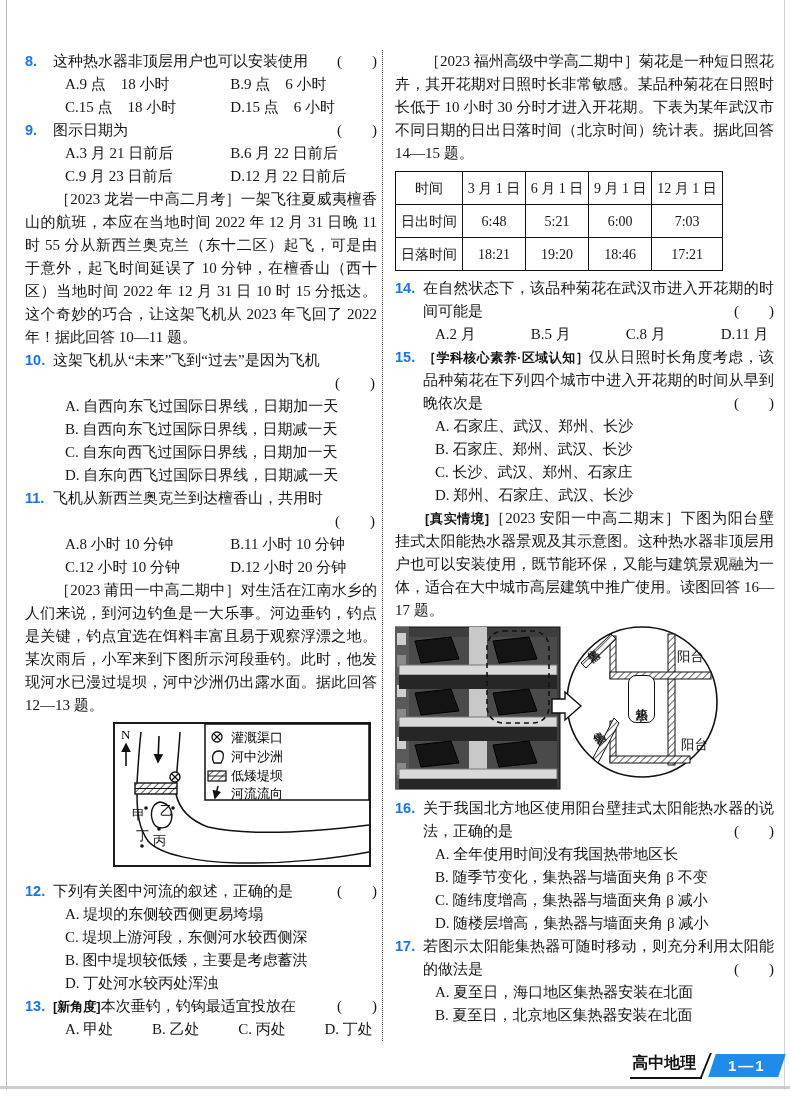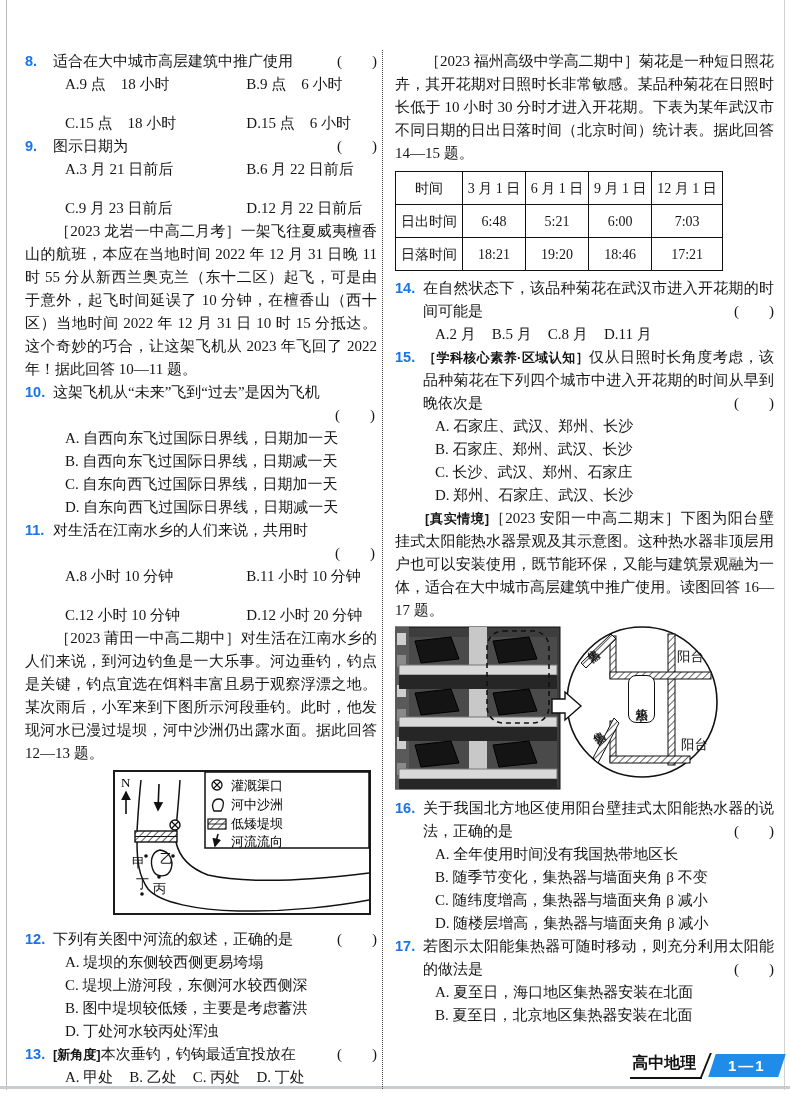--- a/index.html
+++ b/index.html
@@ -14,24 +14,24 @@
   .col-right{flex:1;padding-left:9px;}
   .divider{width:0;border-left:1px dotted #4a4a4a;margin-left:5px;margin-right:3px;}
   p.para{margin:0;text-indent:2em;text-align:justify;}
   .q{position:relative;padding-left:28px;}
   .qnum{position:absolute;left:0;top:0;width:26px;color:#1a73e8;font-weight:bold;
         font-family:"Liberation Sans","DejaVu Sans",sans-serif;font-size:14.5px;}
   .stem{text-align:justify;}
   .paren{float:right;}
   .paren-block{display:block;float:none;text-align:right;margin-right:2px;}
   .tag{font-weight:bold;font-family:"Liberation Sans","DejaVu Sans",sans-serif;font-size:13px;}
-  .opts{padding-left:12px;gap:16px;}
+  .opts{padding-left:12px;}
   .opts2{display:grid;grid-template-columns:53% 47%;}
   .opts1 span{display:block;}
-  .opts4{display:flex;width:95%;}
+  .opts4{display:flex;justify-content:space-between;width:95%;}
   table.sun{border-collapse:collapse;margin:6px 0 6px 0;width:328px;font-size:14px;}
   table.sun td{border:1.5px solid #111;text-align:center;height:32px;padding:0 2px;}
   .figure{position:relative;}
   .map-fig{margin:5px 0 6px 88px;}
   .solar-fig{margin:3px 0 4px 0;width:368px;height:168px;}
   .overlay-label{position:absolute;font-size:13.5px;color:#111;padding-left:44px;}
   .tank-box{position:absolute;left:233px;top:50px;width:25px;height:46px;border:1.5px solid #111;
             border-radius:8px;background:#fff;display:flex;align-items:center;justify-content:center;
             writing-mode:vertical-rl;text-orientation:upright;font-size:12.5px;line-height:1;}
   .collector-label{position:absolute;writing-mode:vertical-rl;text-orientation:upright;
@@ -53,21 +53,21 @@
   <div class="edge-left"></div>
   <div class="edge-right"></div>
   <div class="edge-bottom"></div>
 
   <div class="content">
 
     <div class="col col-left">
 
       <div class="q">
         <span class="qnum">8.</span>
-        <div class="stem"><span class="paren">(　　)</span><span>适合在大中城市高层建筑中推广使用</span></div>
+        <div class="stem"><span class="paren">(　　)</span><span>这种热水器非顶层用户也可以安装使用</span></div>
         <div class="opts opts2">
           <span>A.9 点　18 小时</span>
           <span>B.9 点　6 小时</span>
           <span>C.15 点　18 小时</span>
           <span>D.15 点　6 小时</span>
         </div>
       </div>
 
       <div class="q">
         <span class="qnum">9.</span>
@@ -88,21 +88,21 @@
         <div class="opts opts1">
           <span>A. 自西向东飞过国际日界线，日期加一天</span>
           <span>B. 自西向东飞过国际日界线，日期减一天</span>
           <span>C. 自东向西飞过国际日界线，日期加一天</span>
           <span>D. 自东向西飞过国际日界线，日期减一天</span>
         </div>
       </div>
 
       <div class="q">
         <span class="qnum">11.</span>
-        <div class="stem"><span>对生活在江南水乡的人们来说，共用时</span><span class="paren paren-block">(　　)</span></div>
+        <div class="stem"><span>飞机从新西兰奥克兰到达檀香山，共用时</span><span class="paren paren-block">(　　)</span></div>
         <div class="opts opts2">
           <span>A.8 小时 10 分钟</span>
           <span>B.11 小时 10 分钟</span>
           <span>C.12 小时 10 分钟</span>
           <span>D.12 小时 20 分钟</span>
         </div>
       </div>
 
       <p class="para">［2023 莆田一中高二期中］对生活在江南水乡的人们来说，到河边钓鱼是一大乐事。河边垂钓，钓点是关键，钓点宜选在饵料丰富且易于观察浮漂之地。某次雨后，小军来到下图所示河段垂钓。此时，他发现河水已漫过堤坝，河中沙洲仍出露水面。据此回答 12—13 题。</p>
 

